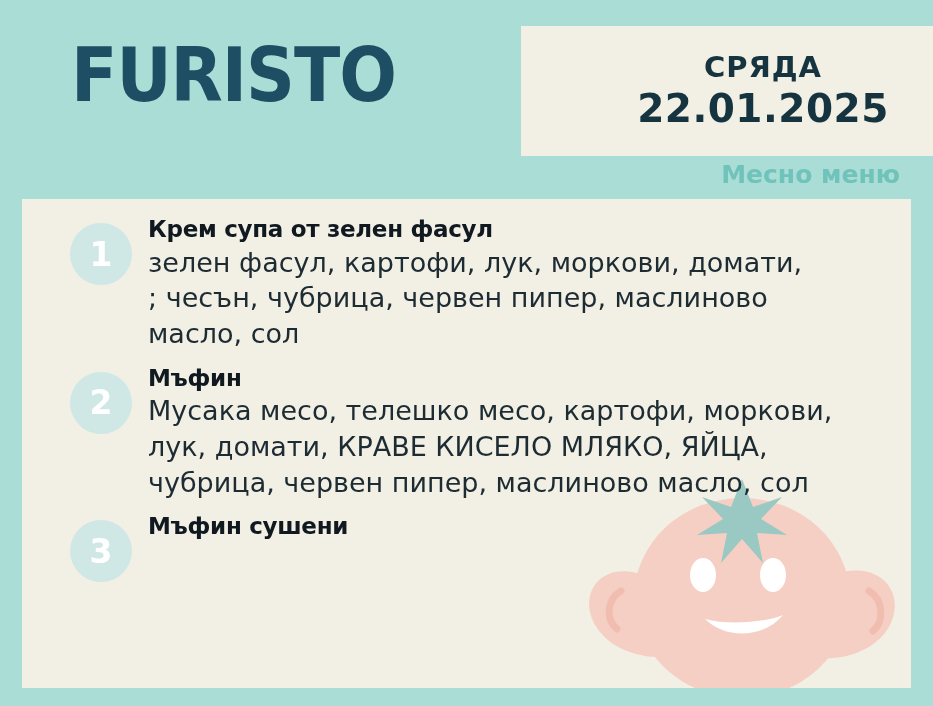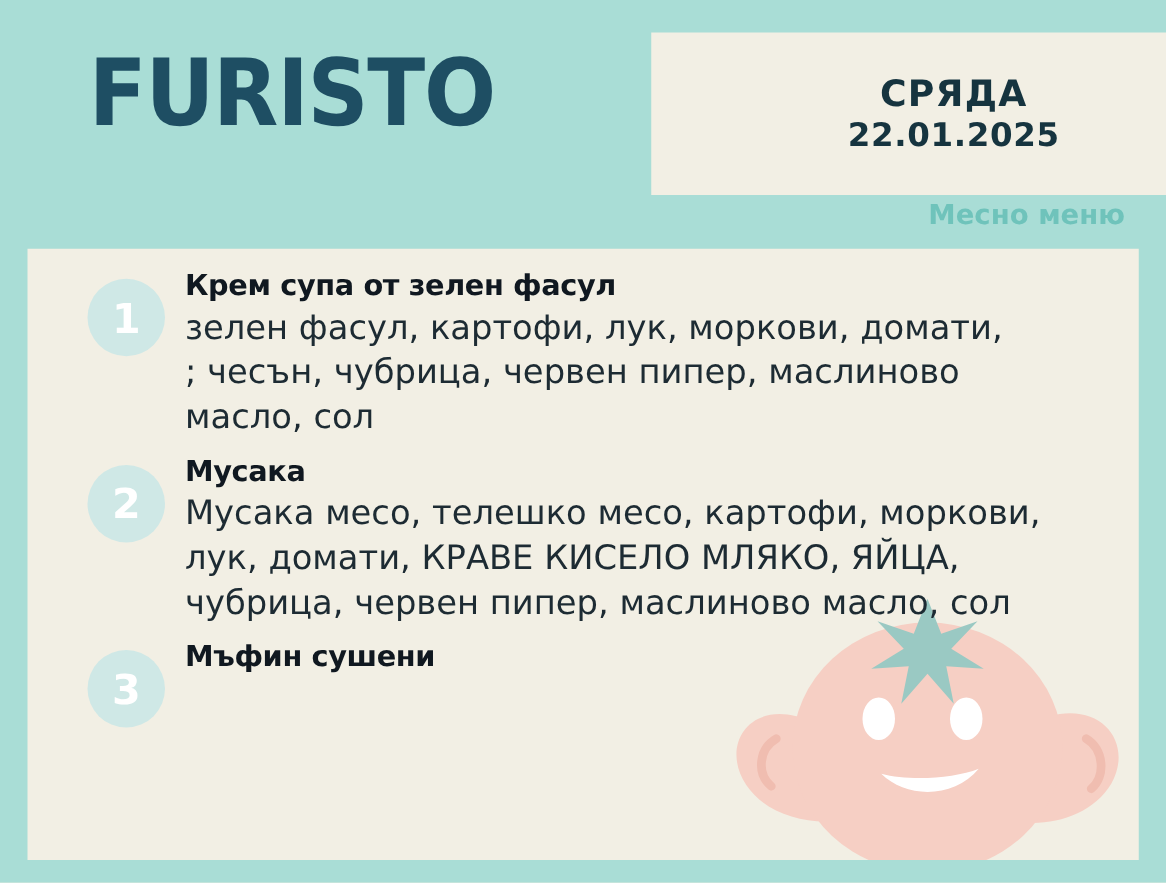--- a/index.html
+++ b/index.html
@@ -61,32 +61,32 @@
     padding-left: 32px;
   }
   .date-card .day {
     font-size: 29px;
     font-weight: bold;
     color: #16343f;
     letter-spacing: 1px;
     line-height: 1.25;
   }
   .date-card .date {
-    font-size: 26px;
+    font-size: 39px;
     font-weight: bold;
     color: #16343f;
     letter-spacing: 0.5px;
     line-height: 1.25;
   }
 
   .menu-type {
     position: absolute;
     right: 22px;
     top: 160px;
-    font-size: 22px;
+    font-size: 25px;
     font-weight: bold;
     color: #6fc3bb;
     letter-spacing: 0px;
   }
 
   
   .card {
     position: absolute;
     left: 22px;
     top: 199px;
@@ -203,21 +203,21 @@
           <div class="item-title">Крем супа от зелен фасул</div>
           <div class="item-desc">зелен фасул, картофи, лук, моркови, домати,
 ; чесън,  чубрица, червен пипер,  маслиново
  масло, сол</div>
         </div>
       </div>
 
       <div class="item">
         <div class="badge">2</div>
         <div class="item-body">
-          <div class="item-title">Мусака</div>
+          <div class="item-title">Мъфин</div>
           <div class="item-desc">Мусака месо, телешко месо, картофи, моркови,
 лук, домати, КРАВЕ КИСЕЛО МЛЯКО, ЯЙЦА,
 чубрица, червен пипер, маслиново масло, сол</div>
         </div>
       </div>
 
       <div class="item">
         <div class="badge">3</div>
         <div class="item-body">
           <div class="item-title">Мъфин сушени</div>

